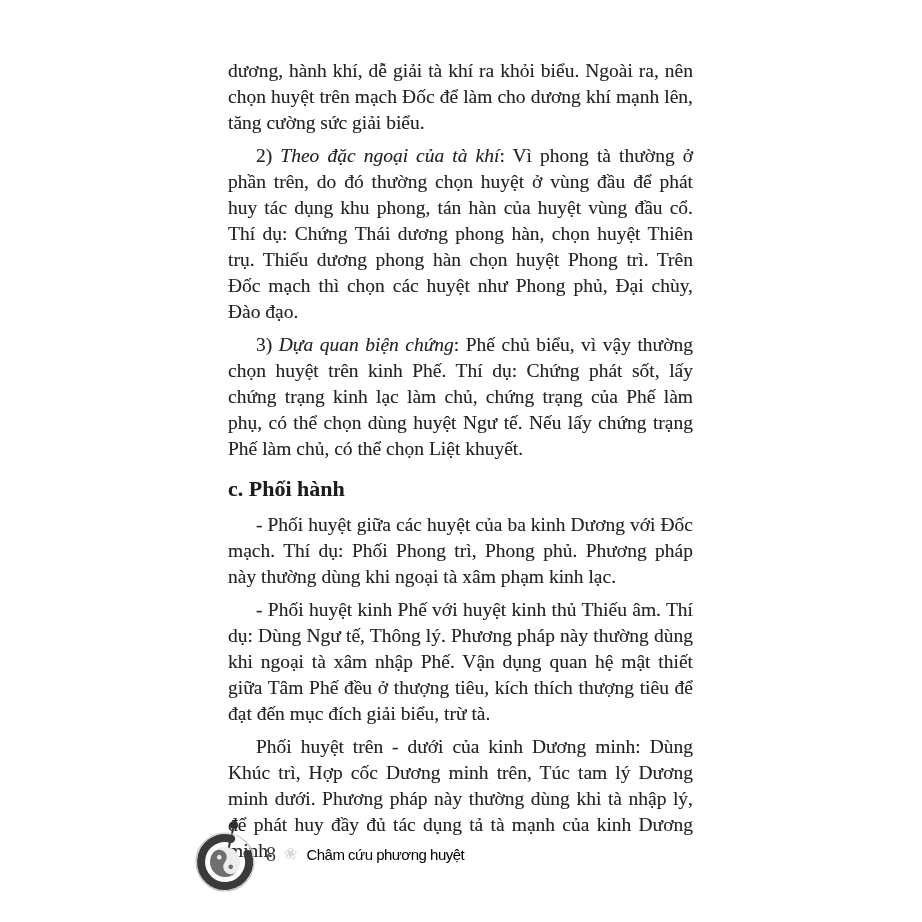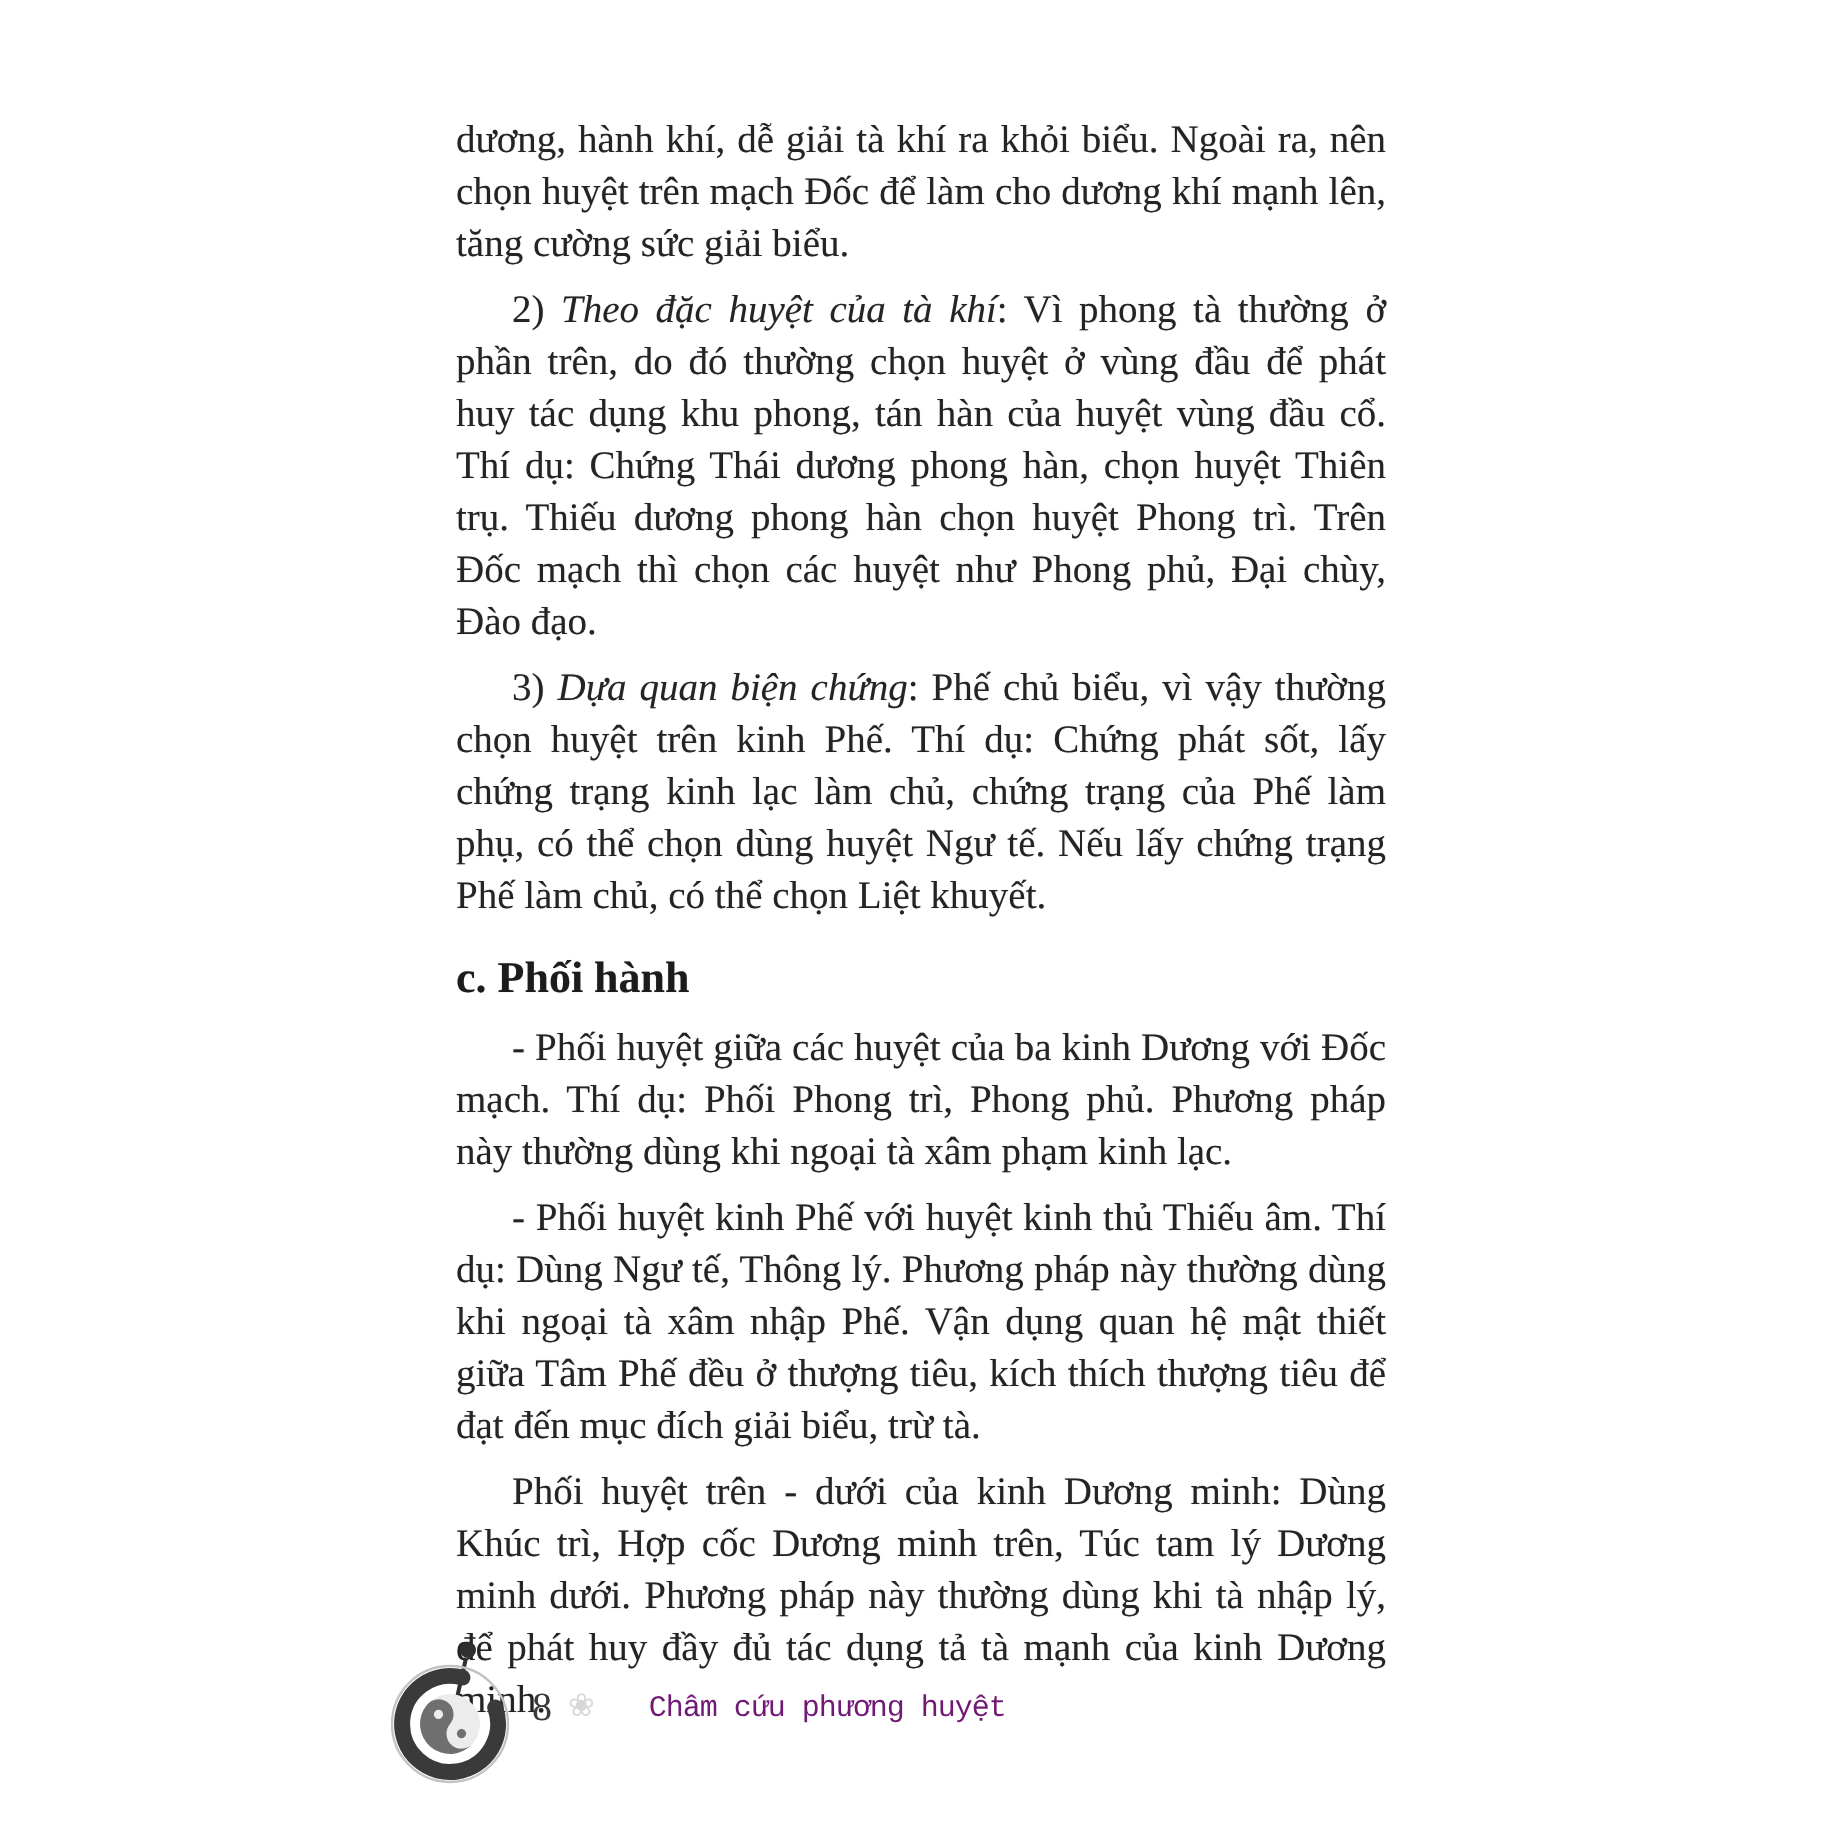--- a/index.html
+++ b/index.html
@@ -65,38 +65,38 @@
     color: #3a3a3a;
     font-family: "Liberation Serif", serif;
   }
   .flower {
     margin-left: 8px;
     font-size: 16px;
     color: #d7d7d7;
     line-height: 1;
   }
   .book-title {
-    margin-left: 27px;
-    font-family: Liberation Mono, monospace;
+    margin-left: 9px;
+    font-family: Liberation Sans, sans-serif;
     font-size: 15px;
     letter-spacing: -0.5px;
-    color: #701a75;
+    color: #000000;
     white-space: nowrap;
   }
 </style>
 </head>
 <body>
 
 <div class="canvas">
 
   <div class="page-content">
 
     <p class="para no-indent">dương, hành khí, dễ giải tà khí ra khỏi biểu. Ngoài ra, nên chọn huyệt trên mạch Đốc để làm cho dương khí mạnh lên, tăng cường sức giải biểu.</p>
 
-    <p class="para"><span>2) </span><em>Theo đặc huyệt của tà khí</em><span>: Vì phong tà thường ở phần trên, do đó thường chọn huyệt ở vùng đầu để phát huy tác dụng khu phong, tán hàn của huyệt vùng đầu cổ. Thí dụ: Chứng Thái dương phong hàn, chọn huyệt Thiên trụ. Thiếu dương phong hàn chọn huyệt Phong trì. Trên Đốc mạch thì chọn các huyệt như Phong phủ, Đại chùy, Đào đạo.</span></p>
+    <p class="para"><span>2) </span><em>Theo đặc ngoại của tà khí</em><span>: Vì phong tà thường ở phần trên, do đó thường chọn huyệt ở vùng đầu để phát huy tác dụng khu phong, tán hàn của huyệt vùng đầu cổ. Thí dụ: Chứng Thái dương phong hàn, chọn huyệt Thiên trụ. Thiếu dương phong hàn chọn huyệt Phong trì. Trên Đốc mạch thì chọn các huyệt như Phong phủ, Đại chùy, Đào đạo.</span></p>
 
     <p class="para"><span>3) </span><em>Dựa quan biện chứng</em><span>: Phế chủ biểu, vì vậy thường chọn huyệt trên kinh Phế. Thí dụ: Chứng phát sốt, lấy chứng trạng kinh lạc làm chủ, chứng trạng của Phế làm phụ, có thể chọn dùng huyệt Ngư tế. Nếu lấy chứng trạng Phế làm chủ, có thể chọn Liệt khuyết.</span></p>
 
     <h3 class="section-heading">c. Phối hành</h3>
 
     <p class="para">- Phối huyệt giữa các huyệt của ba kinh Dương với Đốc mạch. Thí dụ: Phối Phong trì, Phong phủ. Phương pháp này thường dùng khi ngoại tà xâm phạm kinh lạc.</p>
 
     <p class="para">- Phối huyệt kinh Phế với huyệt kinh thủ Thiếu âm. Thí dụ: Dùng Ngư tế, Thông lý. Phương pháp này thường dùng khi ngoại tà xâm nhập Phế. Vận dụng quan hệ mật thiết giữa Tâm Phế đều ở thượng tiêu, kích thích thượng tiêu để đạt đến mục đích giải biểu, trừ tà.</p>
 
     <p class="para">Phối huyệt trên - dưới của kinh Dương minh: Dùng Khúc trì, Hợp cốc Dương minh trên, Túc tam lý Dương minh dưới. Phương pháp này thường dùng khi tà nhập lý, để phát huy đầy đủ tác dụng tả tà mạnh của kinh Dương minh.</p>

